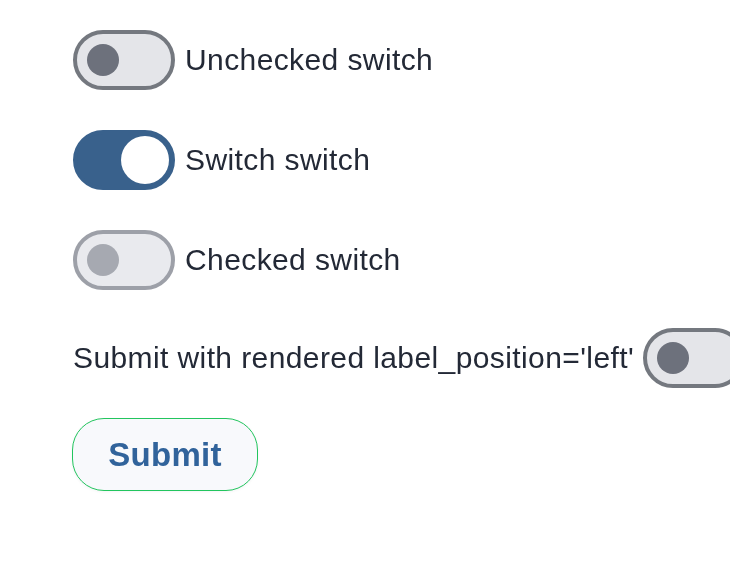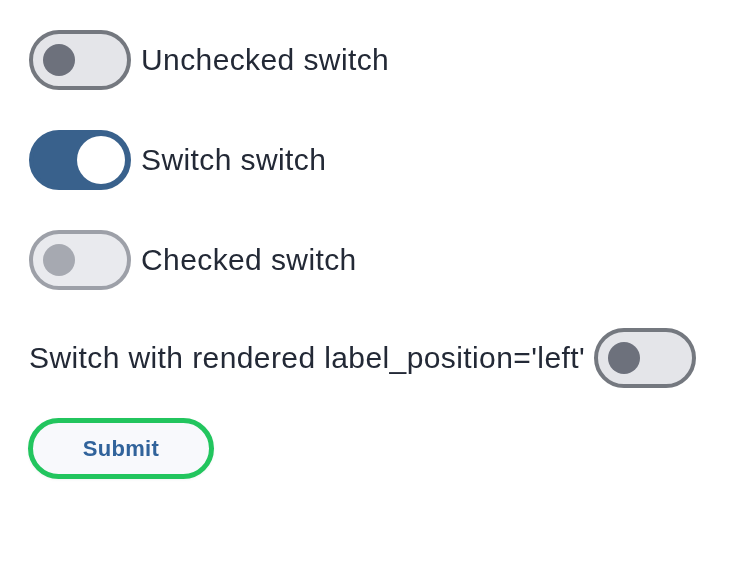--- a/index.html
+++ b/index.html
@@ -7,20 +7,21 @@
     margin: 0;
     padding: 0;
     width: 730px;
     height: 566px;
     background: #ffffff;
     font-family: "Liberation Sans", sans-serif;
     overflow: hidden;
   }
   .page {
     padding: 30px 0 0 29px;
+    margin-left: 44px;
   }
   .row {
     display: flex;
     align-items: center;
     gap: 10px;
   }
   .row-1, .row-2 { margin-bottom: 40px; }
   .row-3 { margin-bottom: 38px; }
   .row-4 { margin-bottom: 30px; gap: 9px; }
 
@@ -71,28 +72,28 @@
     color: var(--label_text, #232936);
     white-space: nowrap;
   }
 
   
   .submit {
     display: flex;
     align-items: center;
     justify-content: center;
     width: 186px;
-    height: 61px;
+    height: 73px;
     margin-left: -1px;
     border-radius: 32px;
-    border: 5px solid #22c55e;
+    border: 1px solid #22c55e;
     background: var(--submit_bg, #f8f9fc);
     color: var(--submit_text, #31639b);
     font-family: inherit;
-    font-size: 22px;
+    font-size: 33px;
     font-weight: 600;
     letter-spacing: 0.3px;
     box-shadow: 0 1px 3px rgba(25, 35, 60, 0.05);
     cursor: pointer;
   }
 </style>
 </head>
 <body>
 
 <div class="page">
@@ -112,21 +113,21 @@
   </div>
 
   <div class="row row-3">
     <div class="switch disabled" role="switch" aria-checked="false" aria-disabled="true">
       <div class="thumb"></div>
     </div>
     <span class="label">Checked switch</span>
   </div>
 
   <div class="row row-4">
-    <span class="label">Switch with rendered label_position='left'</span>
+    <span class="label">Submit with rendered label_position='left'</span>
     <div class="switch unchecked" role="switch" aria-checked="false">
       <div class="thumb"></div>
     </div>
   </div>
 
   <button class="submit" type="submit">Submit</button>
 
 </div>
 
 </body></html>

